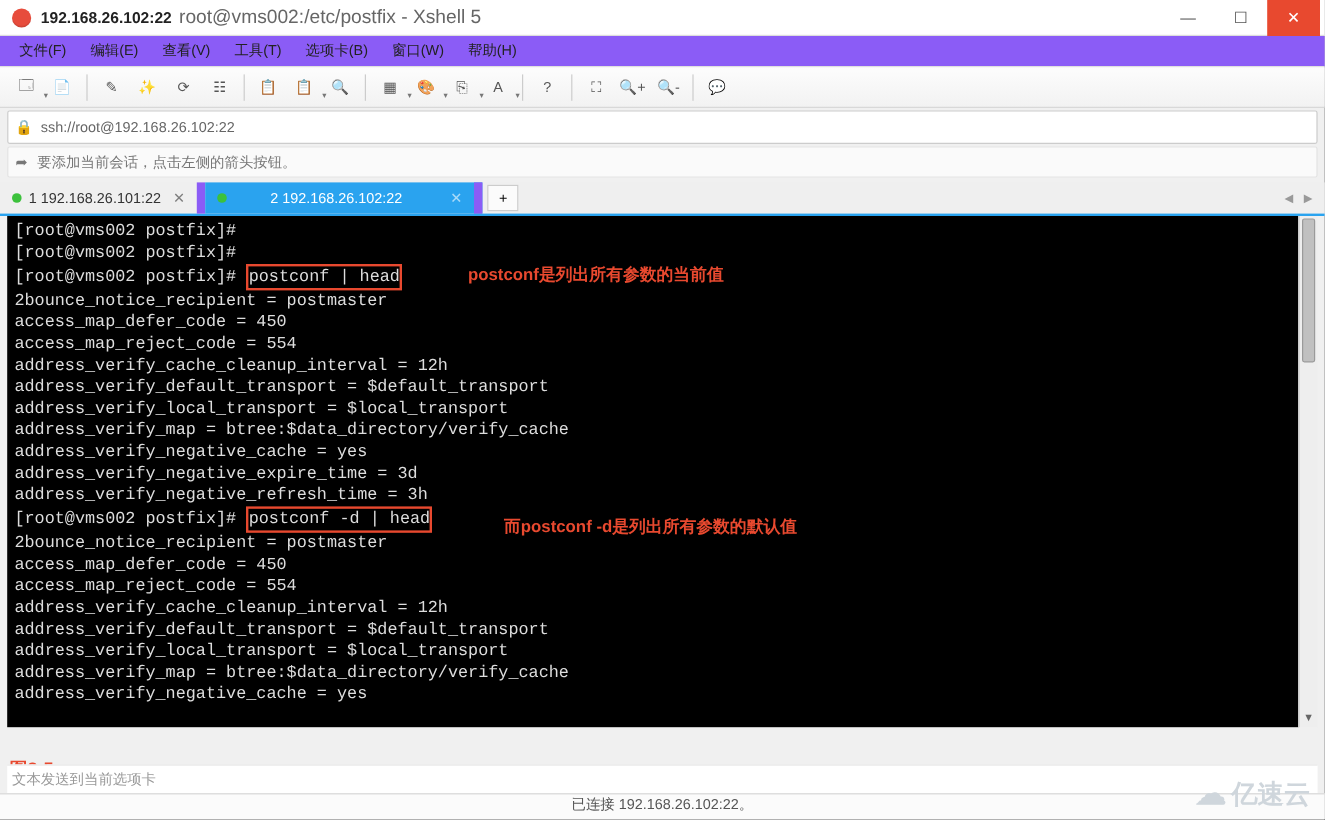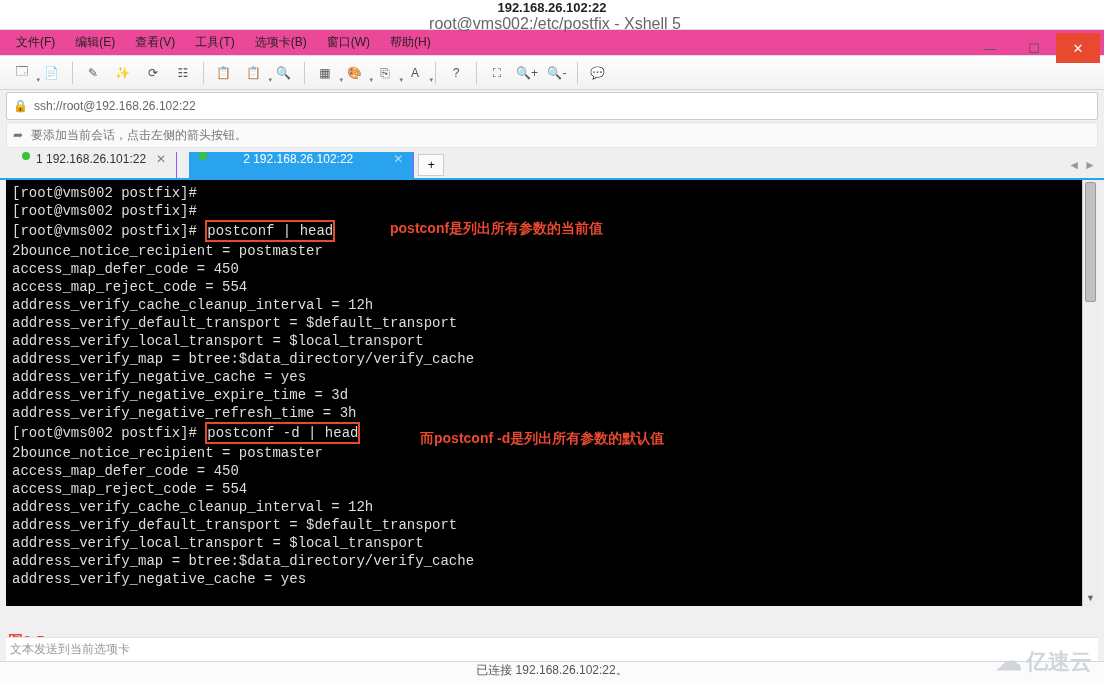--- a/index.html
+++ b/index.html
@@ -1,33 +1,33 @@
 <!DOCTYPE html>
 <html><head>
 <meta charset="utf-8">
 <style>
   * { margin: 0; padding: 0; box-sizing: border-box; }
   body { font-family: "Microsoft YaHei", Tahoma, Arial, sans-serif; font-size: 12px; background: #f0f0f0; width: 1104px; height: 683px; overflow: hidden; position: relative; }
-  .titlebar { height: 30px; background: #fff; display: flex; align-items: center; padding: 0 4px; border-bottom: 1px solid #ddd; flex-direction: column; }
+  .titlebar { height: 30px; background: #fff; display: flex; align-items: center; padding: 0 4px; border-bottom: 1px solid #ddd; }
   .titlebar .logo { width: 16px; height: 16px; background: radial-gradient(circle at 50% 40%, #e74c3c 60%, #8b2a1f 100%); border-radius: 50%; margin: 0 8px 0 6px; }
   .titlebar .tb-title { font-weight: bold; font-size: 13px; color: #222; }
   .titlebar .tb-path { font-size: 16px; color: #666; margin-left: 6px; }
   .win-controls { margin-left: auto; display: flex; }
   .win-btn { width: 44px; height: 30px; display: flex; align-items: center; justify-content: center; color: #555; font-size: 13px; }
   .win-btn.close { background: #e8492f; color: #fff; }
-  .menubar { height: 26px; background: #ec4899; display: flex; align-items: center; padding: 0 8px; gap: 4px; border-bottom: 1px solid #e0e0e0; }
+  .menubar { height: 26px; background: #8b5cf6; display: flex; align-items: center; padding: 0 8px; gap: 4px; border-bottom: 1px solid #e0e0e0; }
   .menubar span { padding: 2px 8px; color: #222; }
   .toolbar { height: 34px; background: linear-gradient(#fdfdfd,#f2f2f2); display: flex; align-items: center; padding: 0 8px; border-bottom: 1px solid #d8d8d8; gap: 2px; }
   .tool-btn { width: 28px; height: 28px; display: flex; align-items: center; justify-content: center; color: #555; border-radius: 2px; position: relative; }
   .tool-dd { position:absolute; right:-4px; bottom:3px; font-size:7px; color:#777; }
   .tool-sep { width: 1px; height: 22px; background: #ccc; margin: 0 4px; }
   .addressbar { height: 28px; background: #fff; border: 1px solid #ccc; margin: 2px 6px 2px 6px; display: flex; align-items: center; padding: 0 6px; color: #666; gap: 6px; border-radius: 2px; }
   .hintbar { height: 26px; margin: 0 6px 4px 6px; display: flex; align-items: center; padding: 0 6px; color: #777; gap: 8px; background:#fafafa; border:1px solid #e3e3e3; border-radius:2px;}
   .tabsbar { height: 28px; background: #efefef; display: flex; align-items: stretch; padding: 0; border-bottom: 2px solid #2aa3ef; }
-  .tab { display: flex; align-items: flex-start; padding: 0 10px; gap: 6px; font-size: 12px; border-right: 1px solid #8b5cf6; color: #333; margin-left: 12px; }
+  .tab { display: flex; align-items: center; padding: 0 10px; gap: 6px; font-size: 12px; border-right: 7px solid #8b5cf6; color: #333; }
   .tab .dot { width: 8px; height: 8px; border-radius: 50%; background: #3cc13c; }
   .tab.active { background: #2aa3ef; color: #fff; gap: 36px; }
   .tab .tclose { color: inherit; opacity: 0.6; margin-left: 4px; }
   .addtab { width: 26px; display:flex; align-items:center; justify-content:center; border:1px solid #ccc; background:#fbfbfb; margin:2px 0 2px 4px; }
   .tabsbar .navarrows { margin-left:auto; padding:0 8px; color:#999; display:flex; align-items:center; gap:4px;}
   .terminal-wrap { position: relative; margin: 0 6px; height: 426px; }
   .terminal { position:absolute; inset:0; right:16px; background: #000; color: #ddd; font-family: Consolas, "Courier New", monospace; font-size: 14px; line-height: 18px; padding: 4px 6px; white-space: pre; overflow: hidden; }
   .scrollbar { position:absolute; right:0; top:0; bottom:0; width:16px; background:#eee; border-left:1px solid #ccc;}
   .scrollbar .thumb { position:absolute; left:2px; right:2px; top:2px; height:120px; background:#c0c0c0; border:1px solid #9a9a9a; border-radius:2px;}
   .scrollbar .arrow { position:absolute; left:0; right:0; height:16px; display:flex; align-items:center; justify-content:center; color:#666; font-size:9px;}

